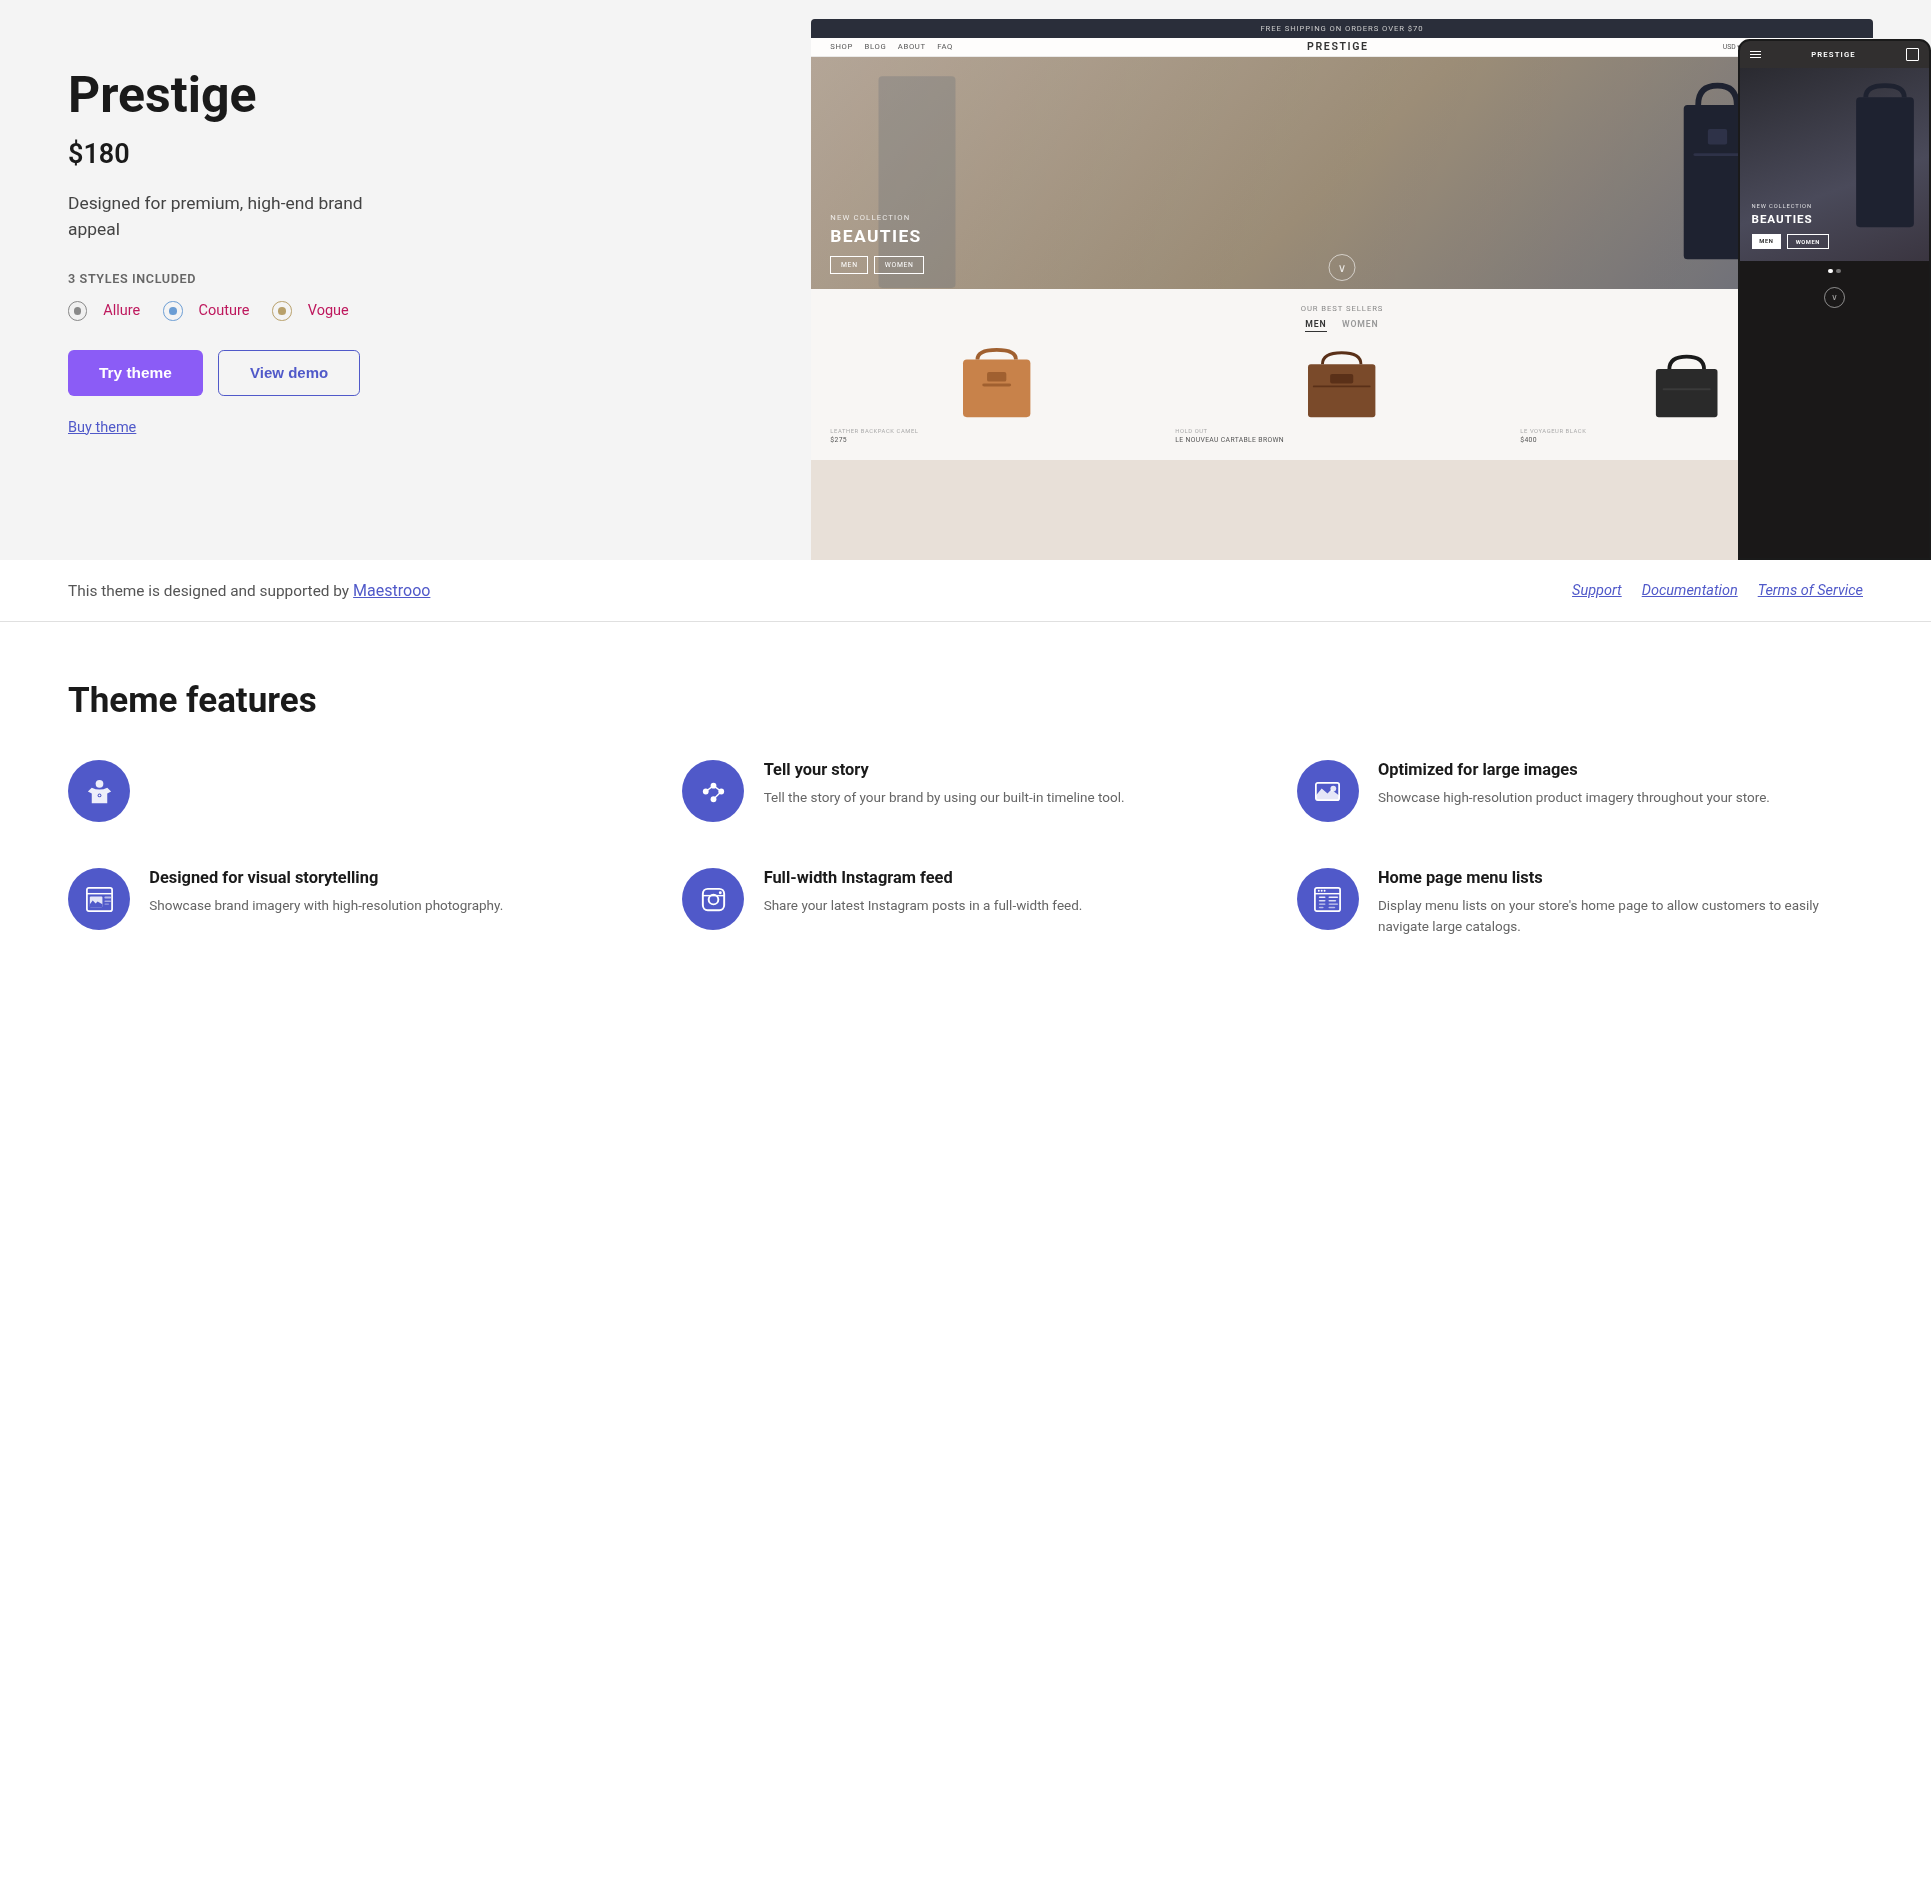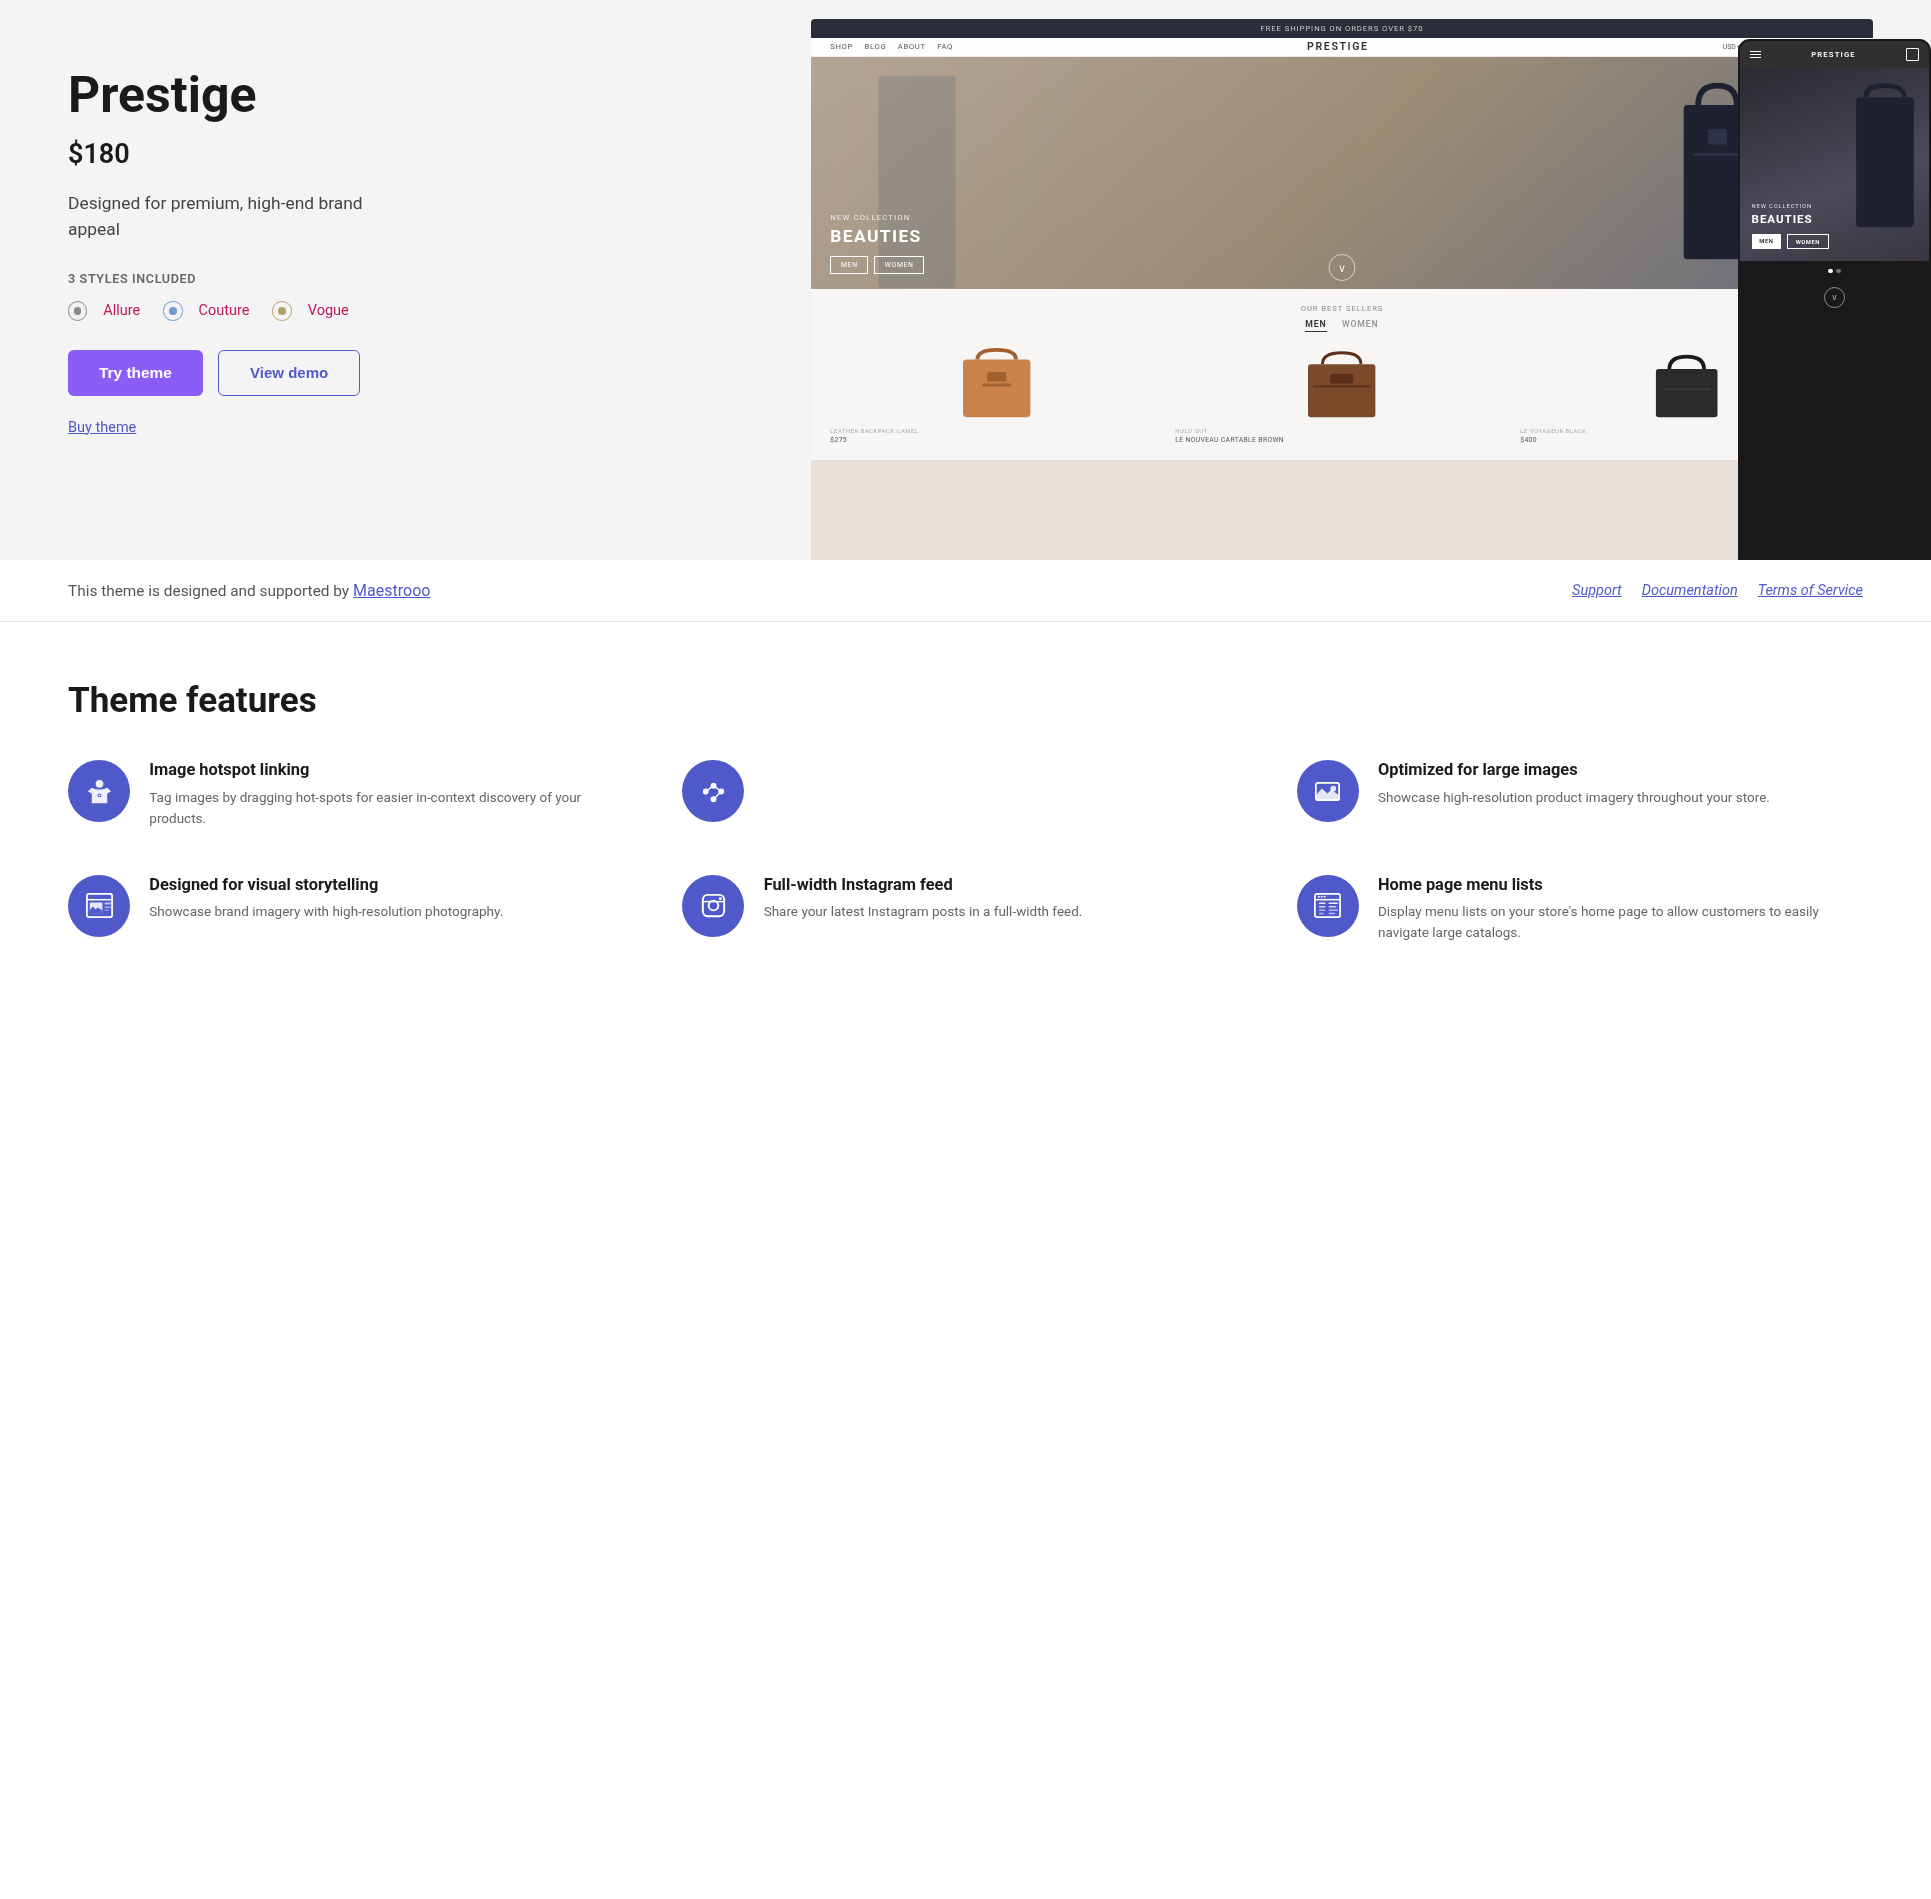--- a/index.html
+++ b/index.html
@@ -733,39 +733,39 @@
     <div class="feature-item">
       <div class="feature-icon">
         <svg class="icon-svg" viewBox="0 0 32 32" fill="none">
 
           <circle cx="16" cy="8" r="4" fill="white" opacity="0.9"></circle>
           <path d="M8 12 L4 16 L8 18 L8 28 L24 28 L24 18 L28 16 L24 12 Q20 14 16 14 Q12 14 8 12Z" fill="white" opacity="0.9"></path>
           <circle cx="16" cy="20" r="2" fill="#5059c9"></circle>
           <circle cx="16" cy="20" r="1" fill="white"></circle>
         </svg>
       </div>
-      <div class="feature-content">
-        <div class="feature-name">Image hotspot linking</div>
-        <div class="feature-desc">Tag images by dragging hot-spots for easier in-context discovery of your products.</div>
-      </div>
     </div>
 
     <div class="feature-item">
       <div class="feature-icon">
         <svg class="icon-svg" viewBox="0 0 32 32" fill="none">
 
           <circle cx="8" cy="16" r="3" fill="white"></circle>
           <circle cx="16" cy="10" r="3" fill="white"></circle>
           <circle cx="24" cy="16" r="3" fill="white"></circle>
           <line x1="8" y1="16" x2="16" y2="10" stroke="white" stroke-width="1.5"></line>
           <line x1="16" y1="10" x2="24" y2="16" stroke="white" stroke-width="1.5"></line>
           <circle cx="16" cy="24" r="3" fill="white"></circle>
           <line x1="24" y1="16" x2="16" y2="24" stroke="white" stroke-width="1.5"></line>
         </svg>
       </div>
+      <div class="feature-content">
+        <div class="feature-name">Tell your story</div>
+        <div class="feature-desc">Tell the story of your brand by using our built-in timeline tool.</div>
+      </div>
     </div>
 
     <div class="feature-item">
       <div class="feature-icon">
         <svg class="icon-svg" viewBox="0 0 32 32" fill="none">
 
           <rect x="4" y="7" width="24" height="18" rx="2" stroke="white" stroke-width="1.8" fill="none"></rect>
 
           <path d="M4 20 L10 13 L16 18 L20 14 L28 20 L28 25 L4 25Z" fill="white" opacity="0.85"></path>
 

